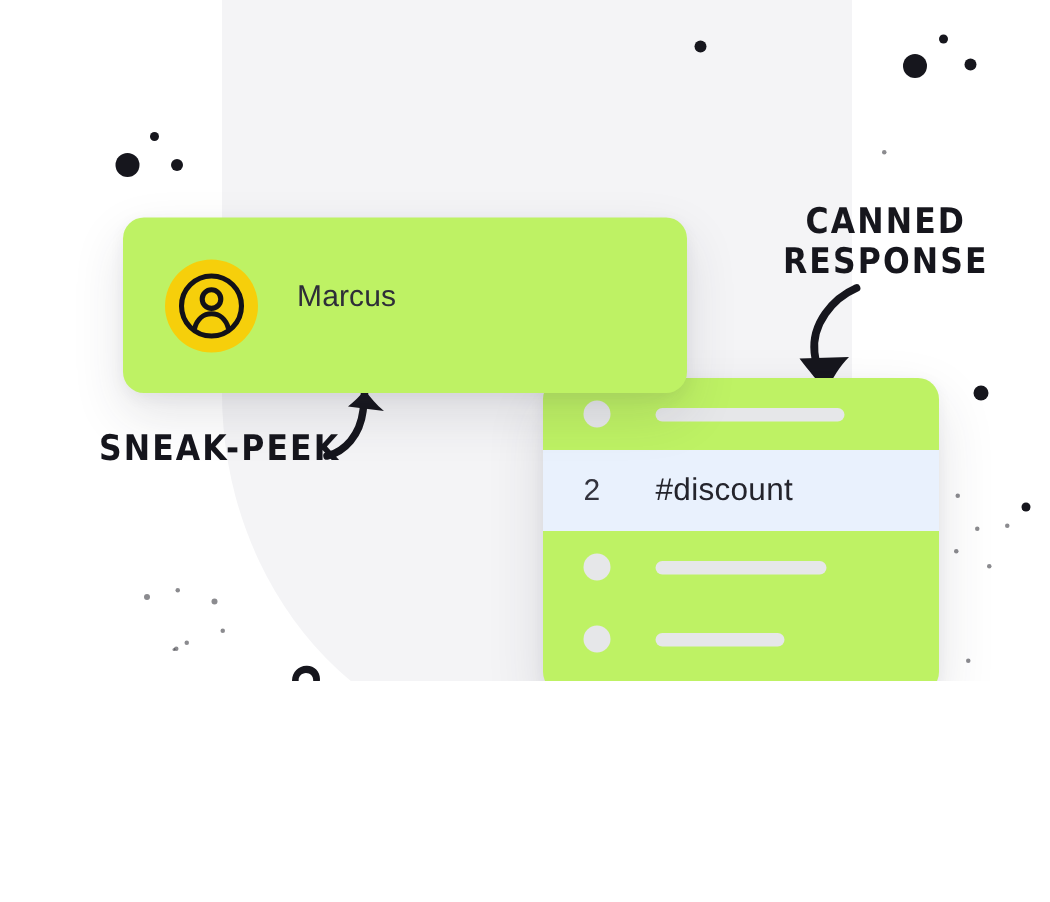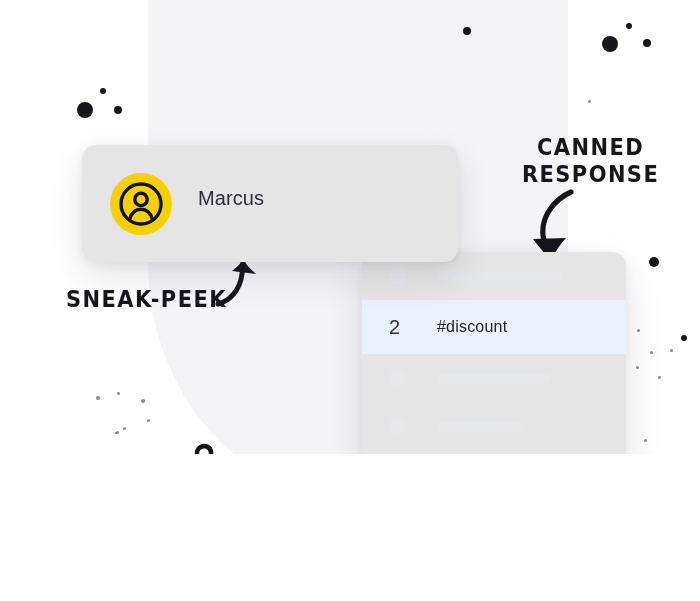--- a/index.html
+++ b/index.html
@@ -49,21 +49,21 @@
     position: absolute;
     left: 194px;
     top: 443px;
     width: 20px;
     height: 21px;
   }
 
   
   .card {
     position: absolute;
-    background: #e5e5e5;
+    background: #bef264;
     border-radius: 14px;
   }
 
   #sneak-card {
     left: 82px;
     top: 145px;
     width: 376px;
     height: 117px;
     box-shadow: 0 14px 34px rgba(45,45,60,.13), 0 3px 10px rgba(45,45,60,.06);
     z-index: 6;
@@ -162,21 +162,21 @@
     height: 54px;
   }
   .cr-num {
     font-size: 20px;
     color: #33333d;
     width: 18px;
     flex: 0 0 auto;
   }
   .cr-label {
     margin-left: 30px;
-    font-size: 16px;
+    font-size: 21px;
     color: #24242c;
     letter-spacing: .2px;
   }
 
   
   .annot {
     position: absolute;
     color: #16161d;
     font-weight: 700;
     letter-spacing: 1.4px;

